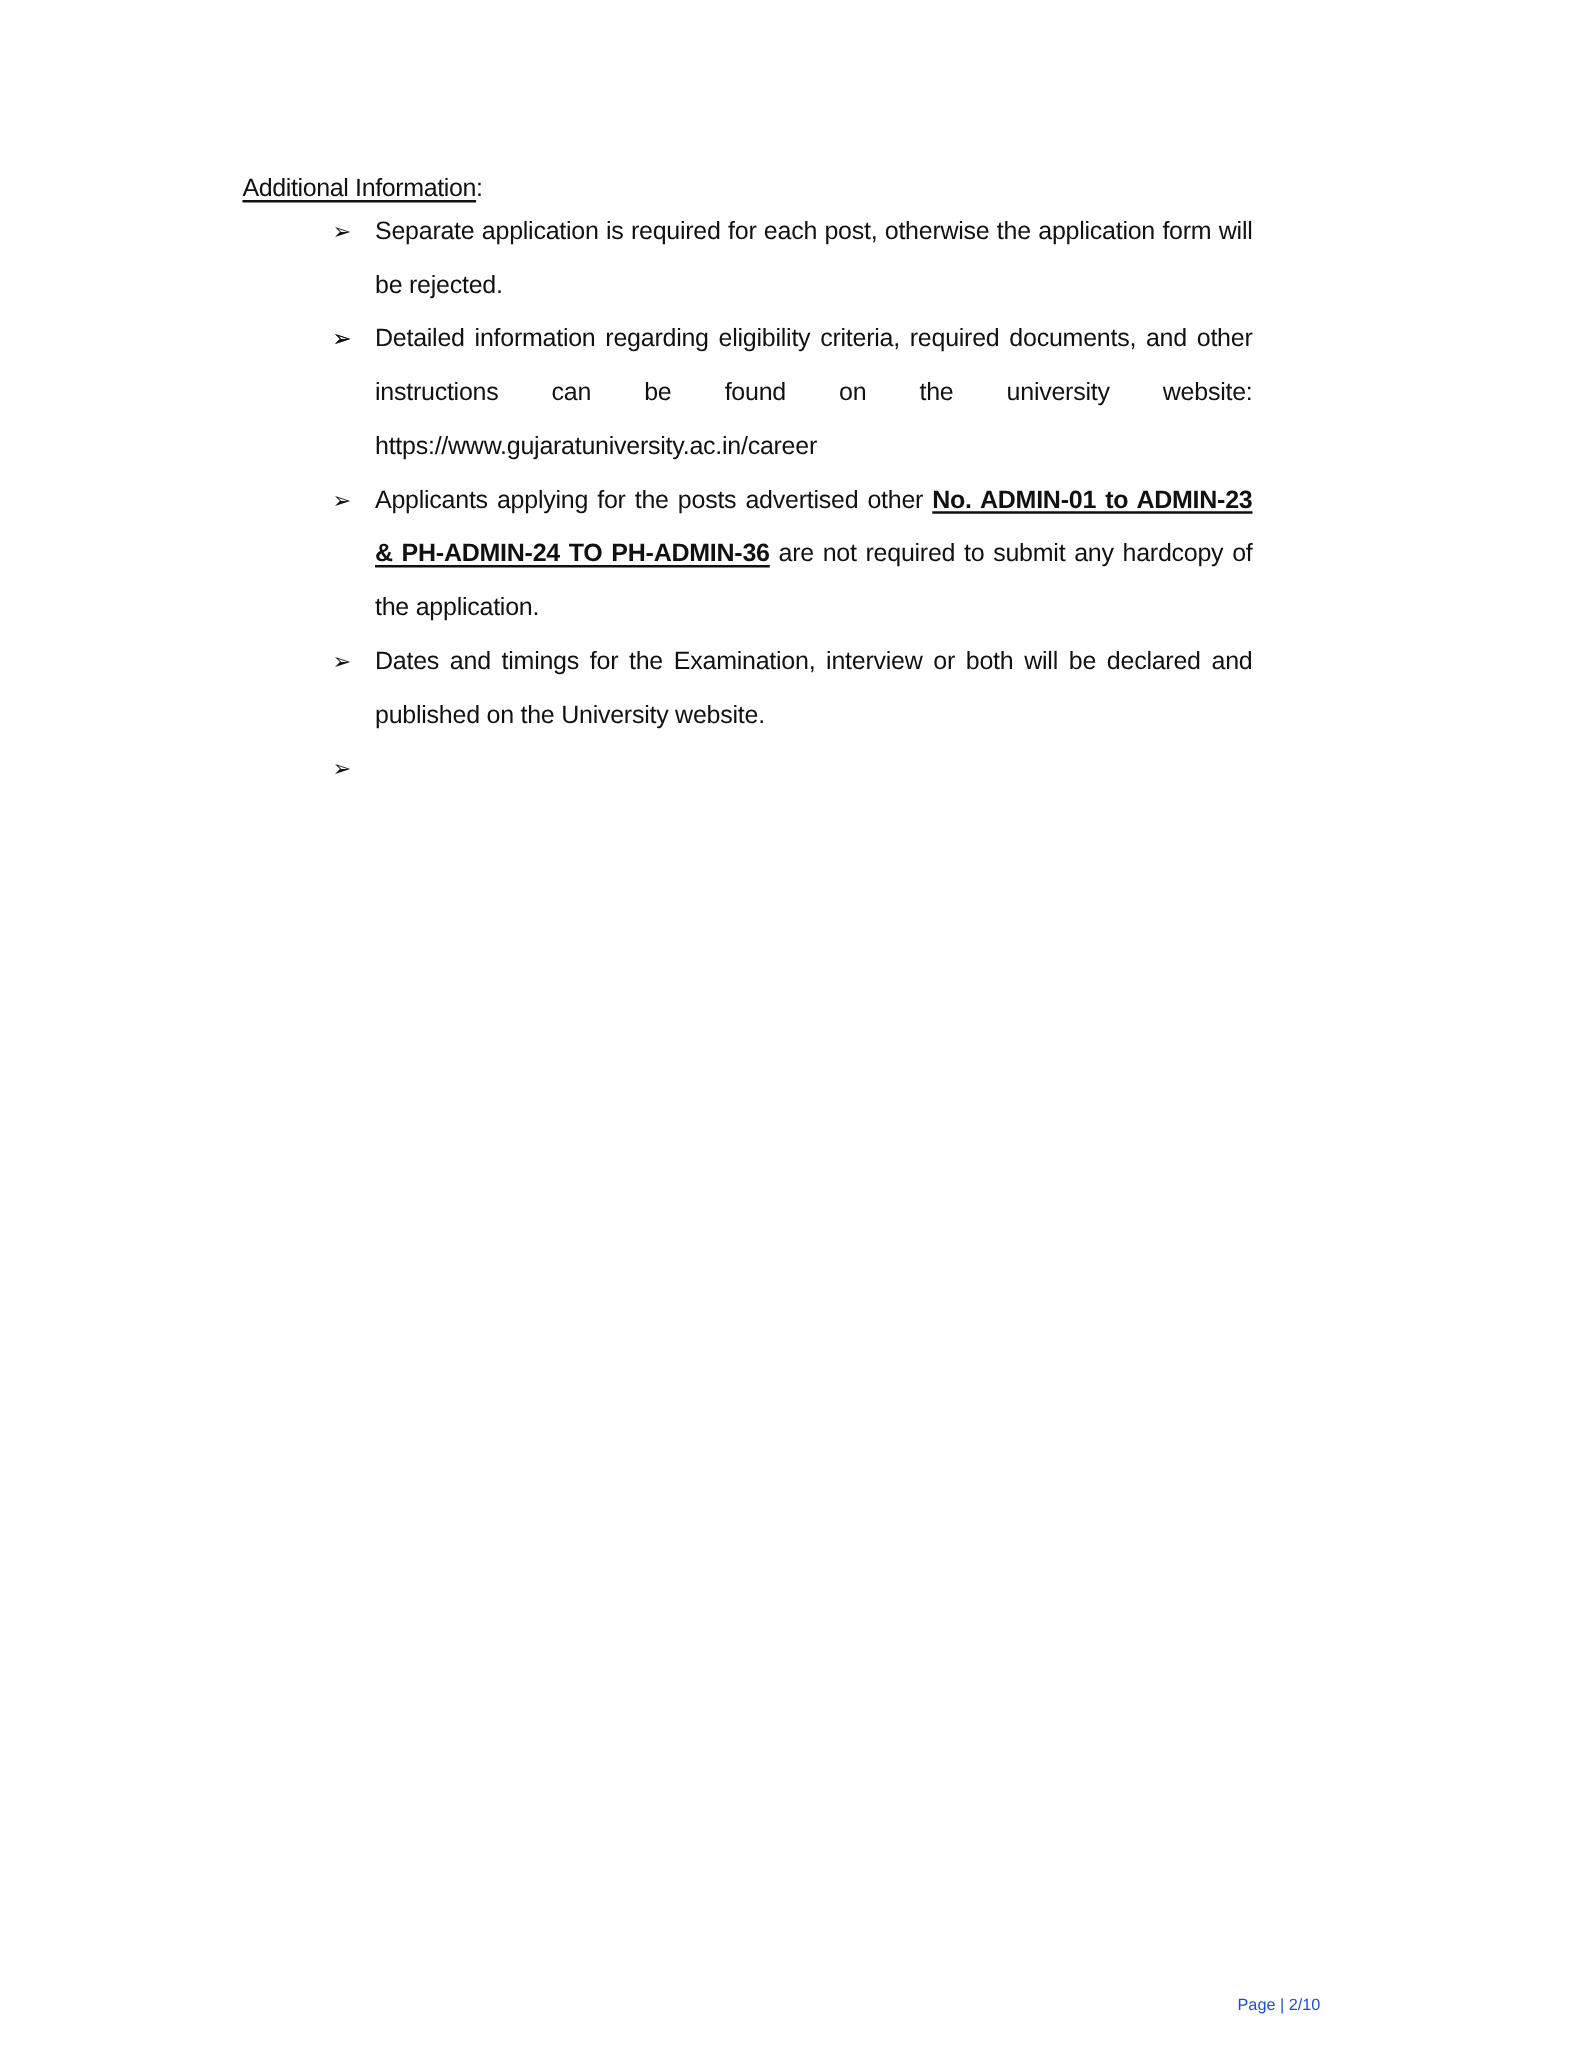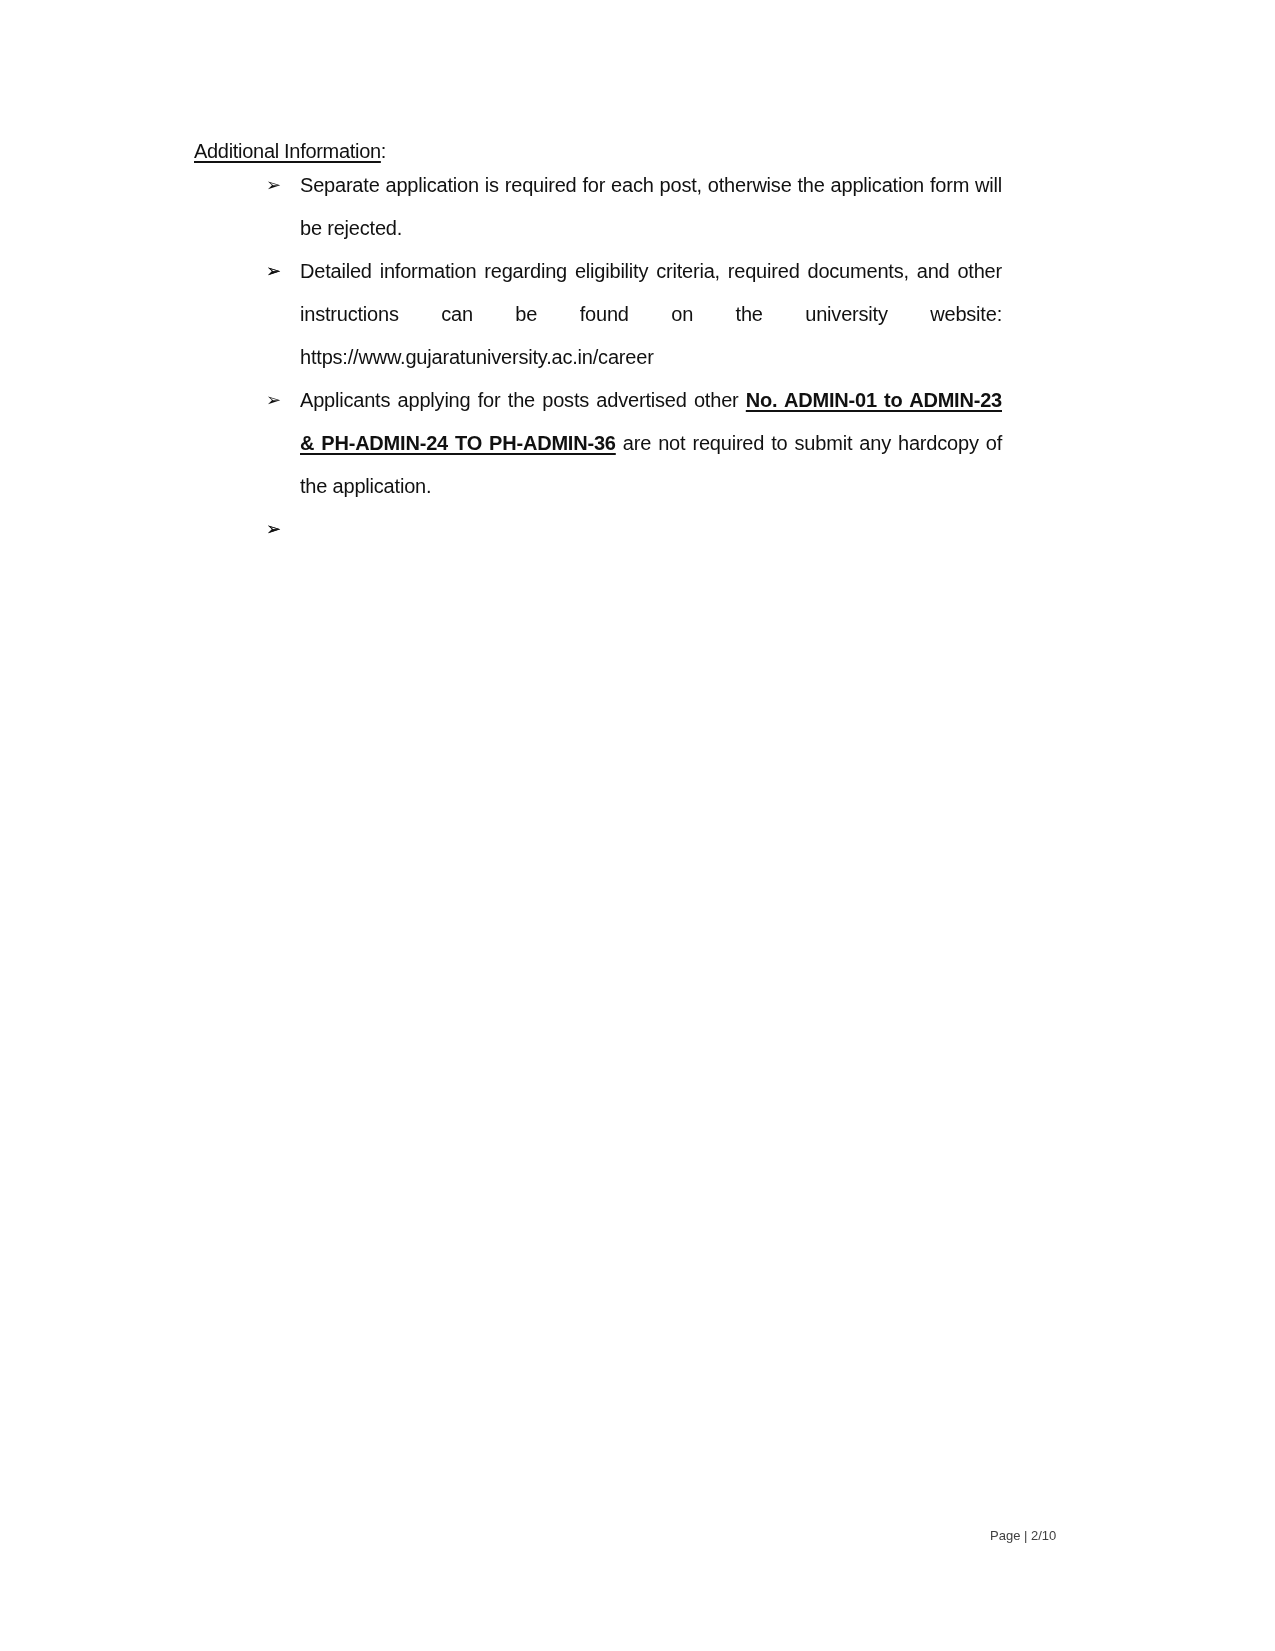--- a/index.html
+++ b/index.html
@@ -6,21 +6,21 @@
   body { width: 1275px; height: 1651px; position: relative; overflow: hidden;
          font-family: "Liberation Sans", "DejaVu Sans", sans-serif; color: #111; }
   .heading { position: absolute; left: 194px; top: 128px; font-size: 20px; font-weight: normal;
              letter-spacing: -0.3px; margin-top: 12px; }
   .heading .u { text-decoration: underline; text-underline-offset: 3px; }
   .list { position: absolute; left: 266px; top: 164px; width: 736px; margin: 0; padding: 0; list-style: none; }
   .item { position: relative; padding-left: 34px; font-size: 20px; line-height: 43px;
           text-align: justify; letter-spacing: -0.2px; }
   .bullet { position: absolute; left: 0; top: 0; font-size: 18px; width: 24px; }
   .bold-u { font-weight: bold; text-decoration: underline; text-underline-offset: 3px; }
-  .footer { position: absolute; left: 990px; top: 1528px; font-size: 13px; color: #404040; }
+  .footer { position: absolute; left: 990px; top: 1596px; font-size: 13px; color: #1d4ed8; }
 </style>
 </head>
 <body>
 
 <div class="heading"><span class="u">Additional Information</span><span>:</span></div>
 
 <ul class="list">
   <li class="item">
     <span class="bullet">➢</span>
     <span>Separate application is required for each post, otherwise the application form will be rejected.</span>
@@ -31,19 +31,20 @@
   <li class="item">
     <span class="bullet">➢</span>
     <span>Detailed information regarding eligibility criteria, required documents, and other instructions can be found on the university website: https://www.gujaratuniversity.ac.in/career</span>
   </li>
   <li class="item">
     <span class="bullet">➢</span>
     <span>Applicants applying for the posts advertised other </span><span class="bold-u">No. ADMIN-01 to ADMIN-23 &amp; PH-ADMIN-24 TO PH-ADMIN-36</span><span> are not required to submit any hardcopy of the application.</span>
   </li>
   <li class="item">
     <span class="bullet">➢</span>
+    <span>Dates and timings for the Examination, interview or both will be declared and published on the University website.</span>
   </li>
   <li class="item">
     <span class="bullet">➢</span>
   </li>
 </ul>
 
 <div class="footer">Page | 2/10</div>
 
 </body></html>

